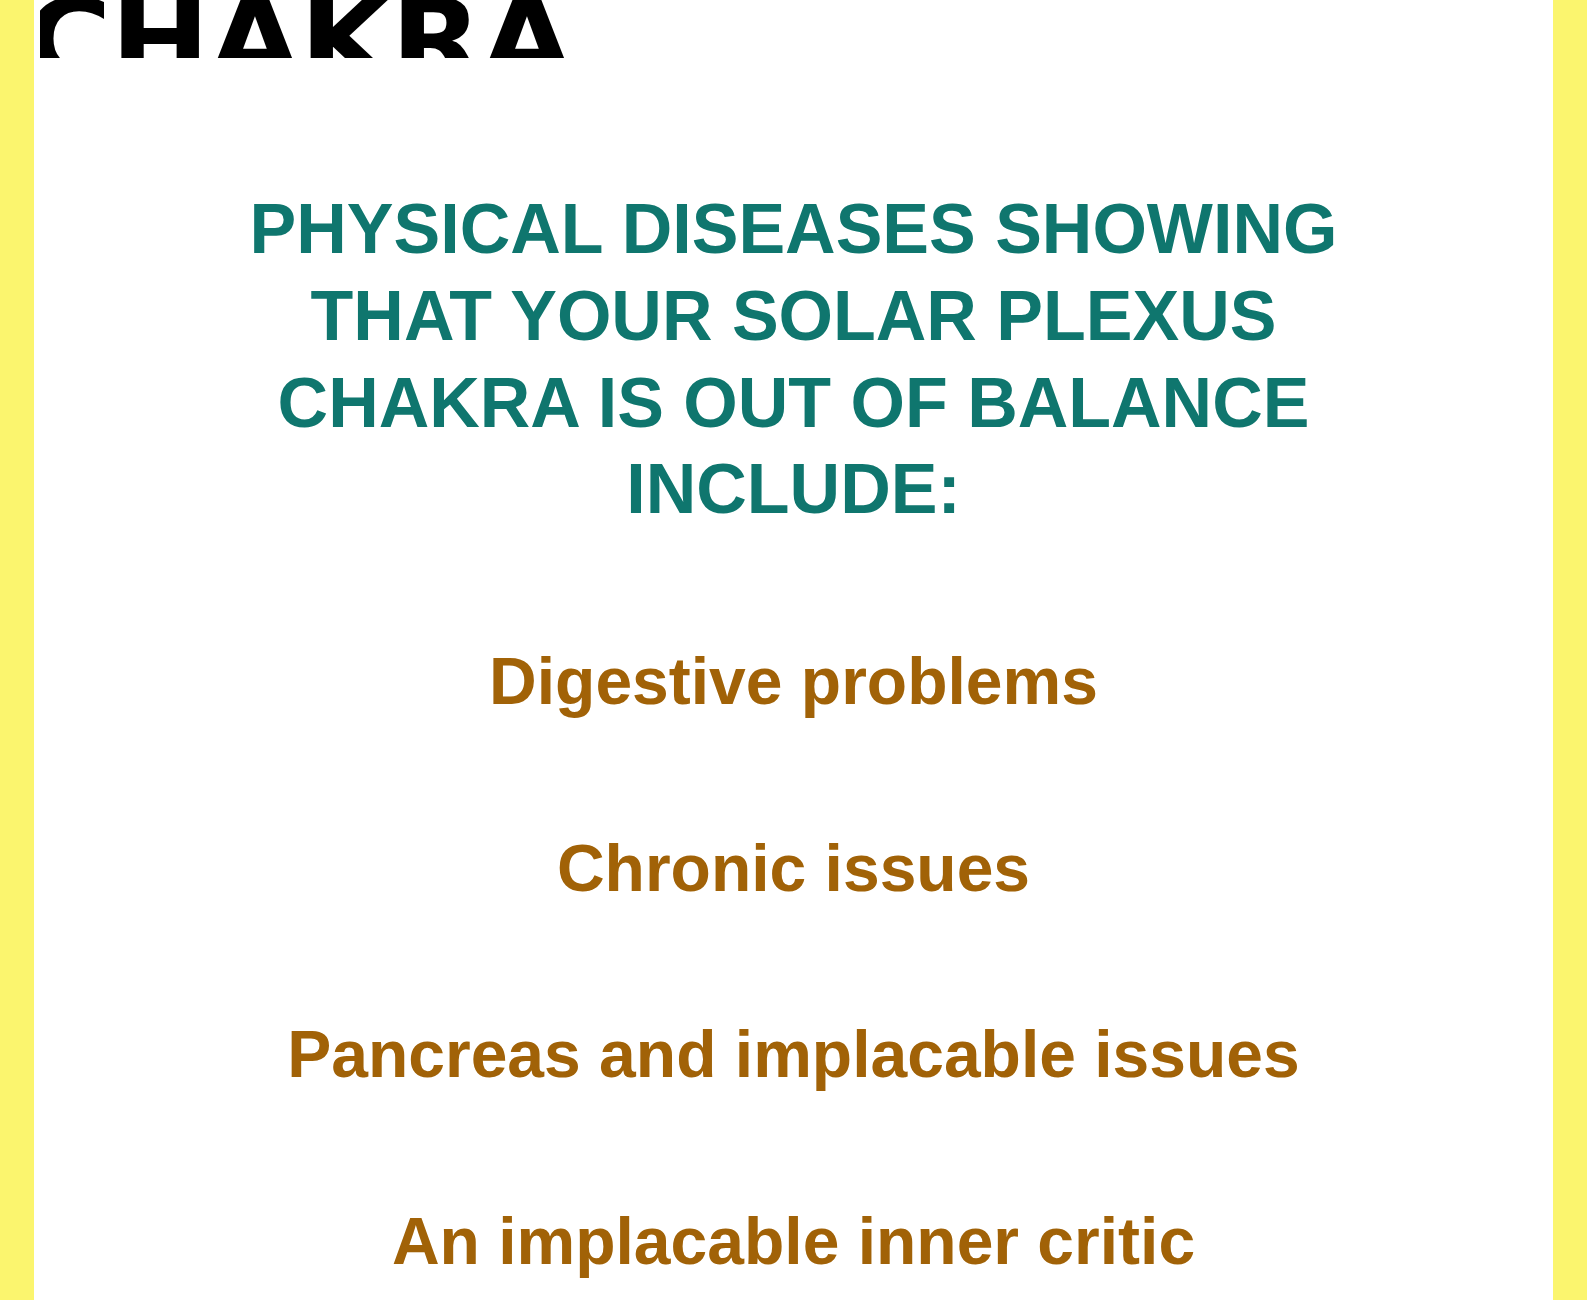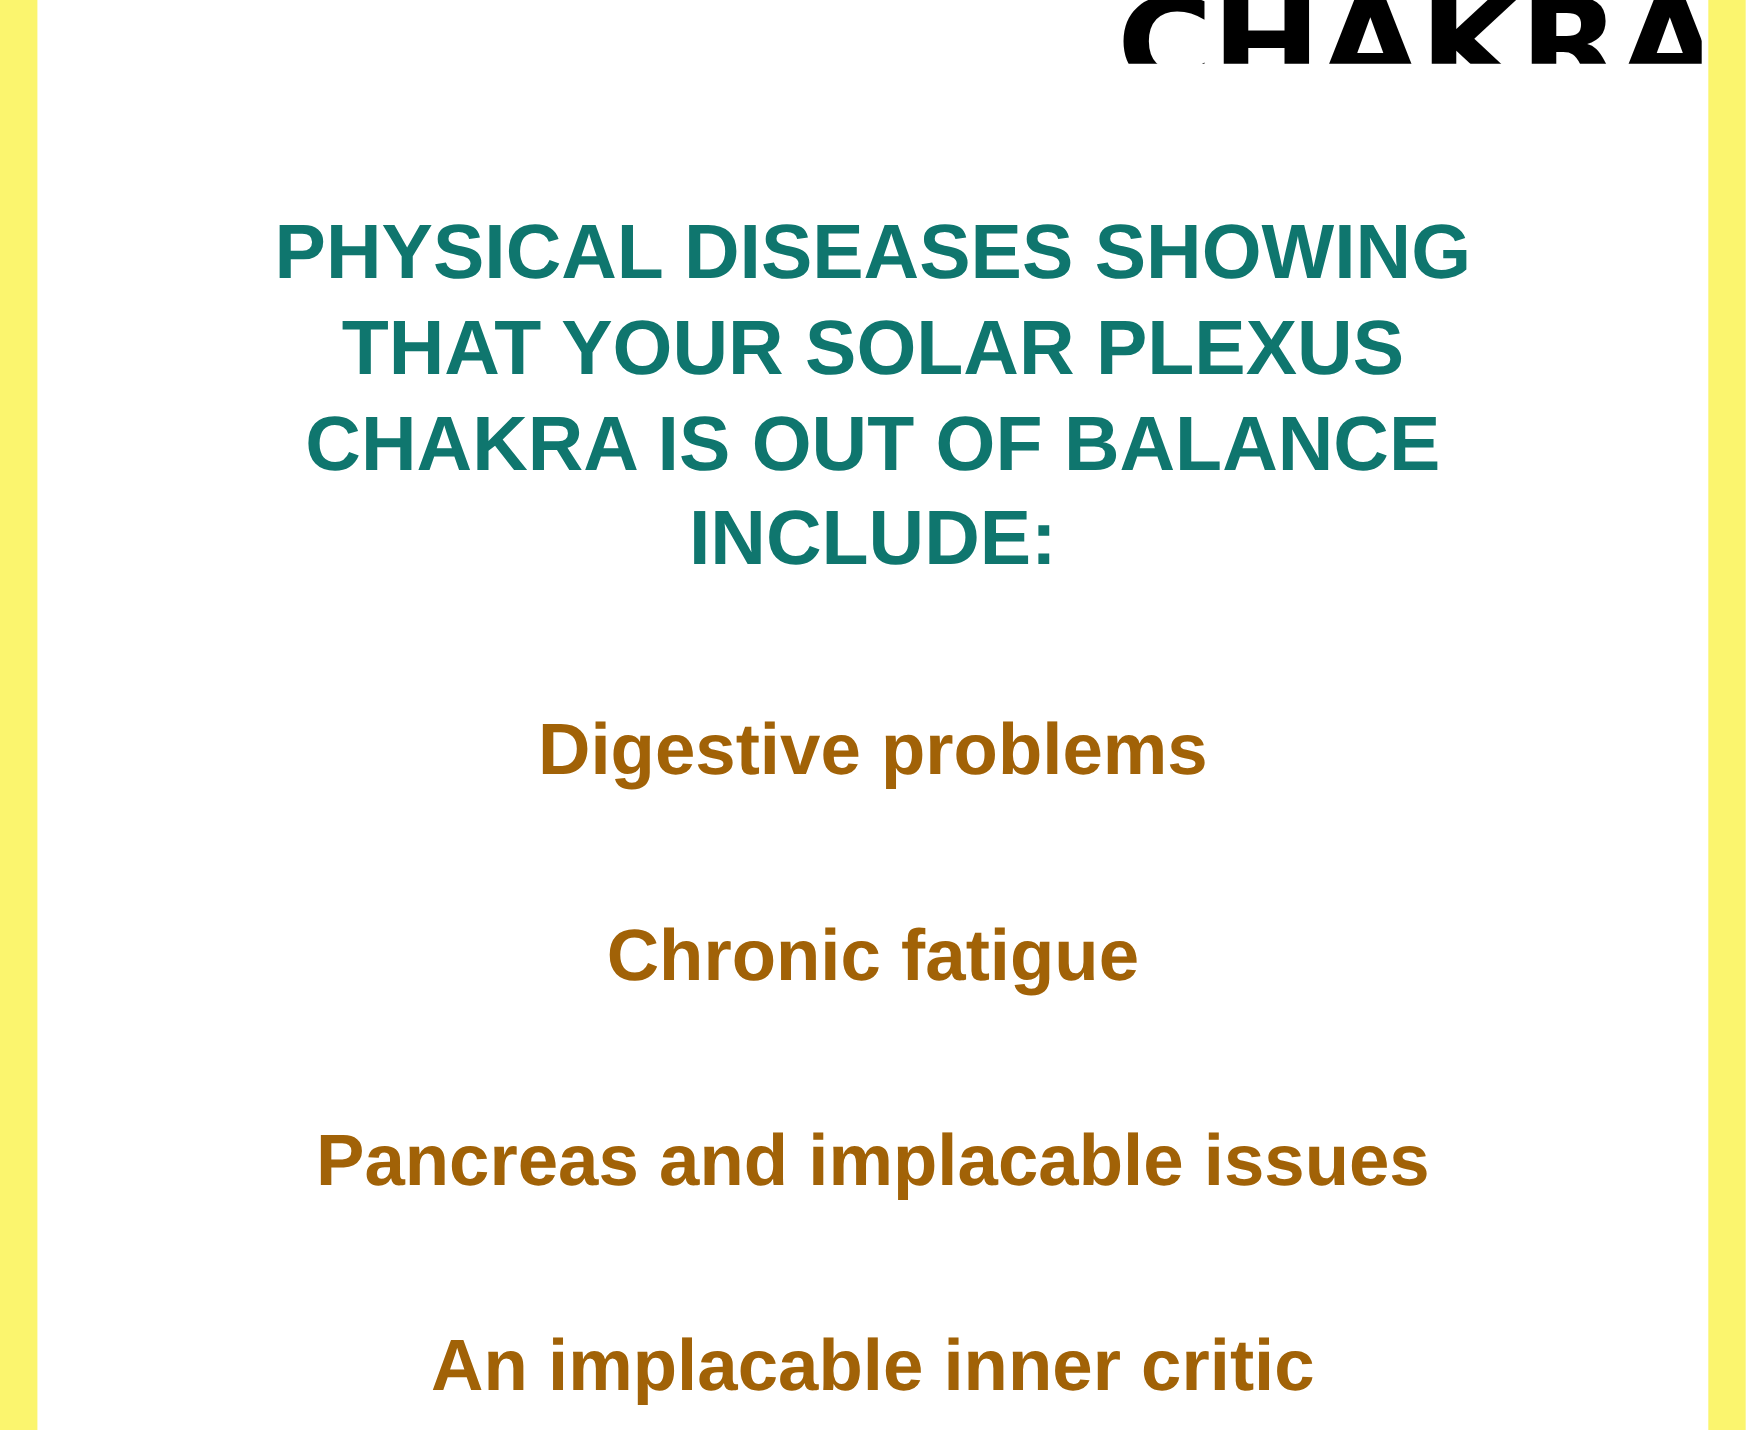--- a/index.html
+++ b/index.html
@@ -43,21 +43,21 @@
     flex-direction: column;
     align-items: center;
   }
 
   
   .title-clip {
     width: 100%;
     height: 58px;
     overflow: hidden;
     display: flex;
-    justify-content: flex-end;
+    justify-content: flex-start;
     align-items: flex-end;
   }
   .title-clip .title-text {
     font-family: "DejaVu Sans", sans-serif;
     font-weight: bold;
     font-size: 112px;
     line-height: 0.92;
     letter-spacing: -1px;
     color: #000000;
     white-space: nowrap;
@@ -108,19 +108,19 @@
   <div class="content">
 
     <div class="title-clip">
       <div class="title-text">CHAKRA</div>
     </div>
 
     <div class="subtitle">PHYSICAL DISEASES SHOWING THAT YOUR SOLAR PLEXUS CHAKRA IS OUT OF BALANCE INCLUDE:</div>
 
     <div class="symptom-list">
       <div class="symptom">Digestive problems</div>
-      <div class="symptom">Chronic fatigue</div>
+      <div class="symptom">Chronic issues</div>
       <div class="symptom">Pancreas and implacable issues</div>
       <div class="symptom">An implacable inner critic</div>
     </div>
 
   </div>
 </div>
 
 </body></html>

